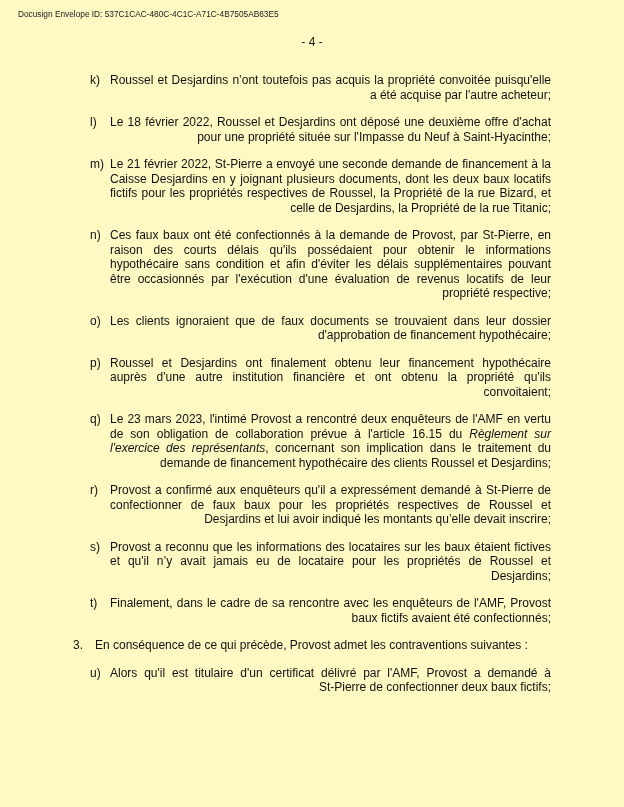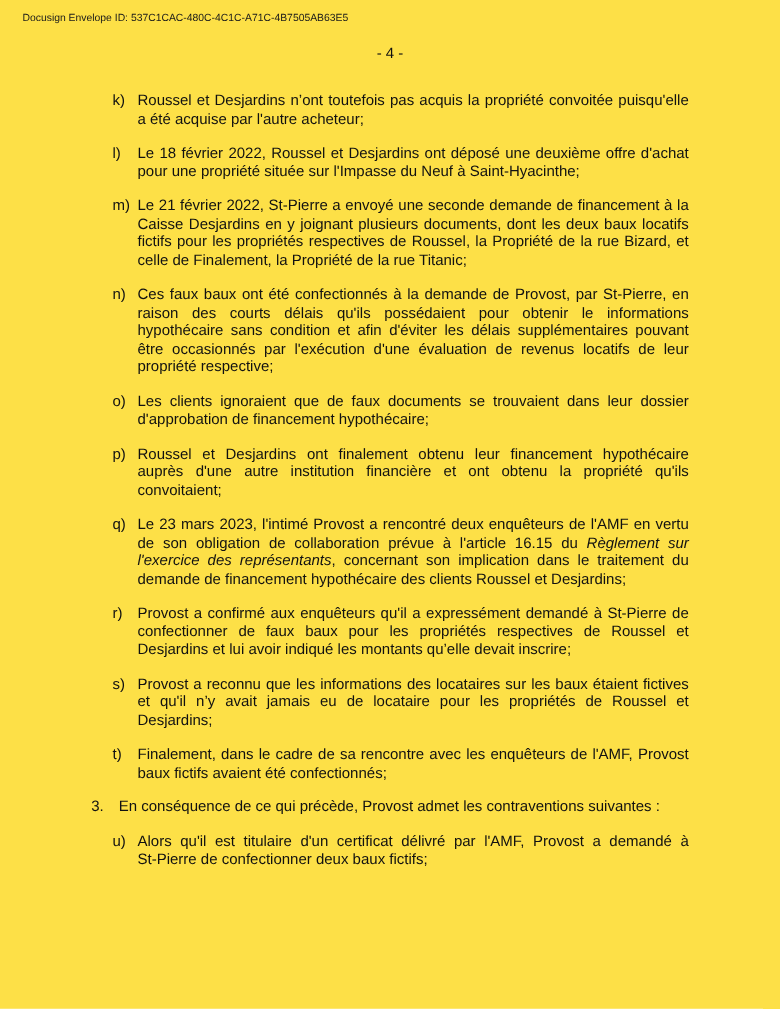--- a/index.html
+++ b/index.html
@@ -13,21 +13,21 @@
       position: relative;
       overflow: hidden;
       font-family: "Liberation Sans", sans-serif;
       color: #111111;
     }
     .page {
       position: absolute;
       left: 0; top: 0;
       width: 624px;
       height: 807px;
-      background: #fde047;
+      background: #fef9c3;
     }
     .envelope-header {
       position: absolute;
       left: 18px;
       top: 9px;
       font-size: 8.3px;
       line-height: 11px;
       white-space: nowrap;
       color: #1a1a1a;
     }
@@ -56,21 +56,21 @@
       flex: none;
       width: 20px;
       line-height: 14.5px;
     }
     .item .body {
       width: 441px;
     }
     .line {
       height: 14.5px;
       line-height: 14.5px;
-      text-align: left;
+      text-align: right;
     }
     .line.j {
       text-align: justify;
       text-align-last: justify;
     }
     .line em {
     }
     .section {
       display: flex;
       padding-left: 73px;
@@ -116,21 +116,21 @@
         <div class="line">pour une propriété située sur l'Impasse du Neuf à Saint-Hyacinthe;</div>
       </div>
     </div>
 
     <div class="item">
       <span class="label">m)</span>
       <div class="body">
         <div class="line j">Le 21 février 2022, St-Pierre a envoyé une seconde demande de financement à la</div>
         <div class="line j">Caisse Desjardins en y joignant plusieurs documents, dont les deux baux locatifs</div>
         <div class="line j">fictifs pour les propriétés respectives de Roussel, la Propriété de la rue Bizard, et</div>
-        <div class="line">celle de Finalement, la Propriété de la rue Titanic;</div>
+        <div class="line">celle de Desjardins, la Propriété de la rue Titanic;</div>
       </div>
     </div>
 
     <div class="item">
       <span class="label">n)</span>
       <div class="body">
         <div class="line j">Ces faux baux ont été confectionnés à la demande de Provost, par St-Pierre, en</div>
         <div class="line j">raison des courts délais qu'ils possédaient pour obtenir le informations</div>
         <div class="line j">hypothécaire sans condition et afin d'éviter les délais supplémentaires pouvant</div>
         <div class="line j">être occasionnés par l'exécution d'une évaluation de revenus locatifs de leur</div>

